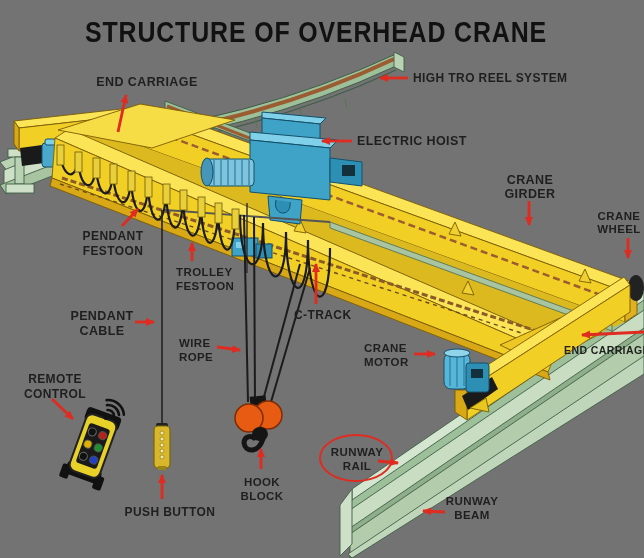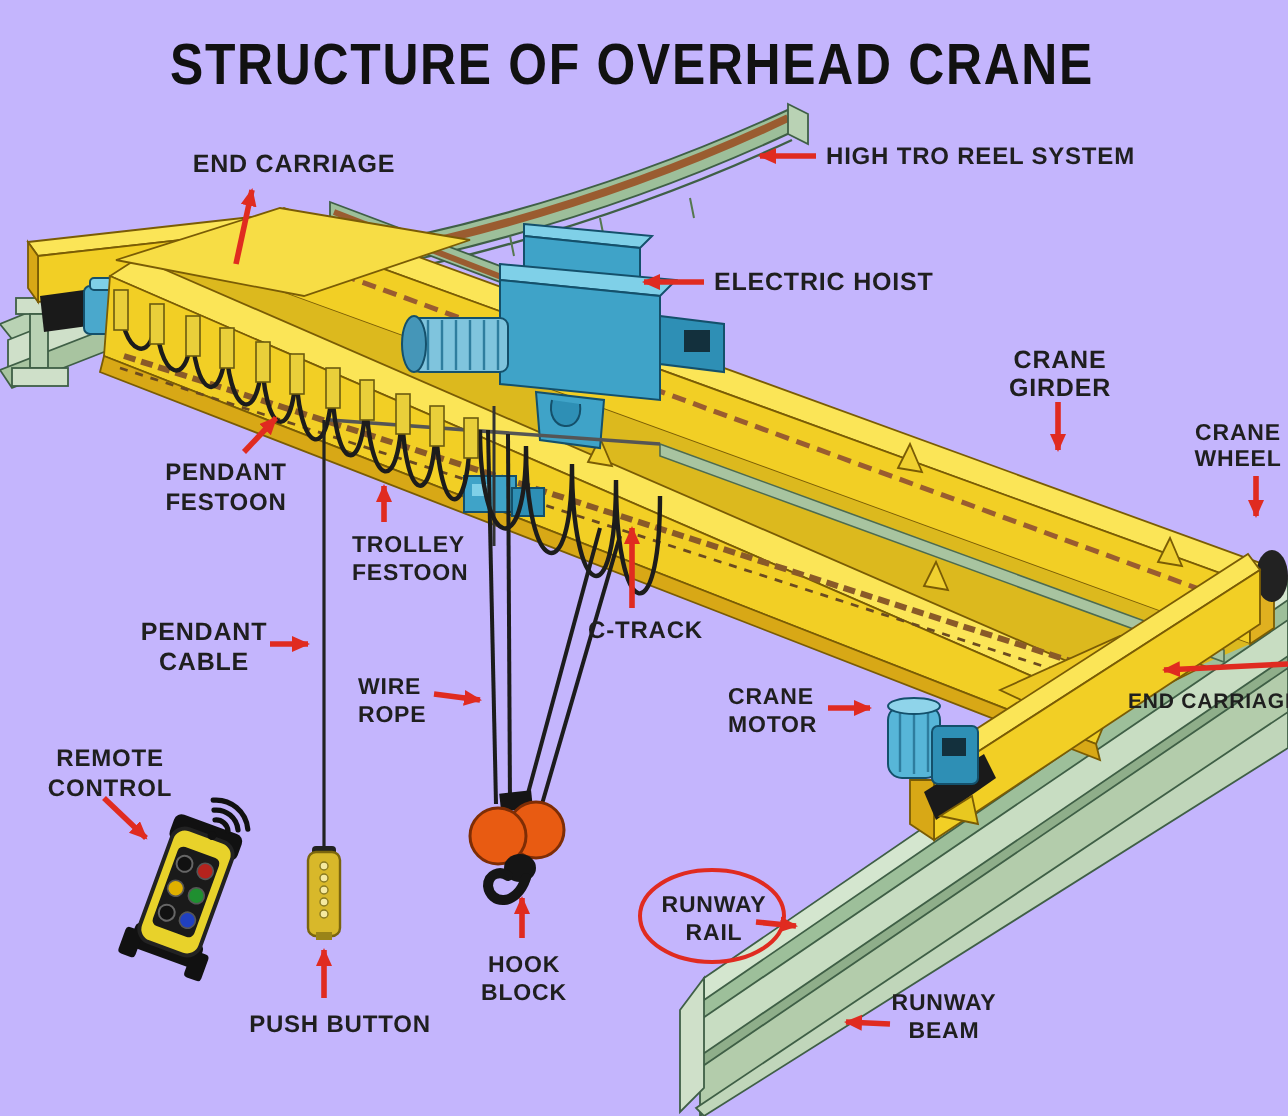--- a/index.html
+++ b/index.html
@@ -1,16 +1,16 @@
 <!DOCTYPE html>
 <html><head>
 <meta charset="utf-8">
 <style>
   html,body{margin:0;padding:0;background:#ffffff;}
-  .stage{position:relative;width:644px;height:558px;background:#c4b5fd;overflow:hidden;
+  .stage{position:relative;width:644px;height:558px;background:#737373;overflow:hidden;
          font-family:"Liberation Sans",sans-serif;}
   svg{display:block}
   .lbl{font-family:"Liberation Sans",sans-serif;font-weight:bold;fill:#1f1f1f;letter-spacing:.4px;}
   .title{font-family:"Liberation Sans",sans-serif;font-weight:bold;fill:#111;letter-spacing:1px;}
   .arrow{stroke:#e02b20;stroke-width:2.8;fill:none;}
   .oline{stroke:#7a5c05;stroke-width:.9;}
   .gline{stroke:#3f5f46;stroke-width:.9;}
   .bline{stroke:#14506b;stroke-width:1;}
 </style>
 </head>

